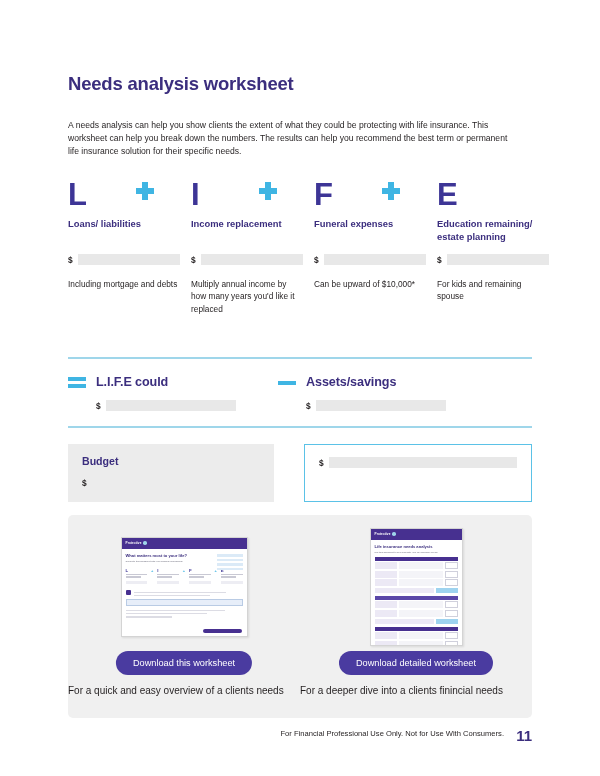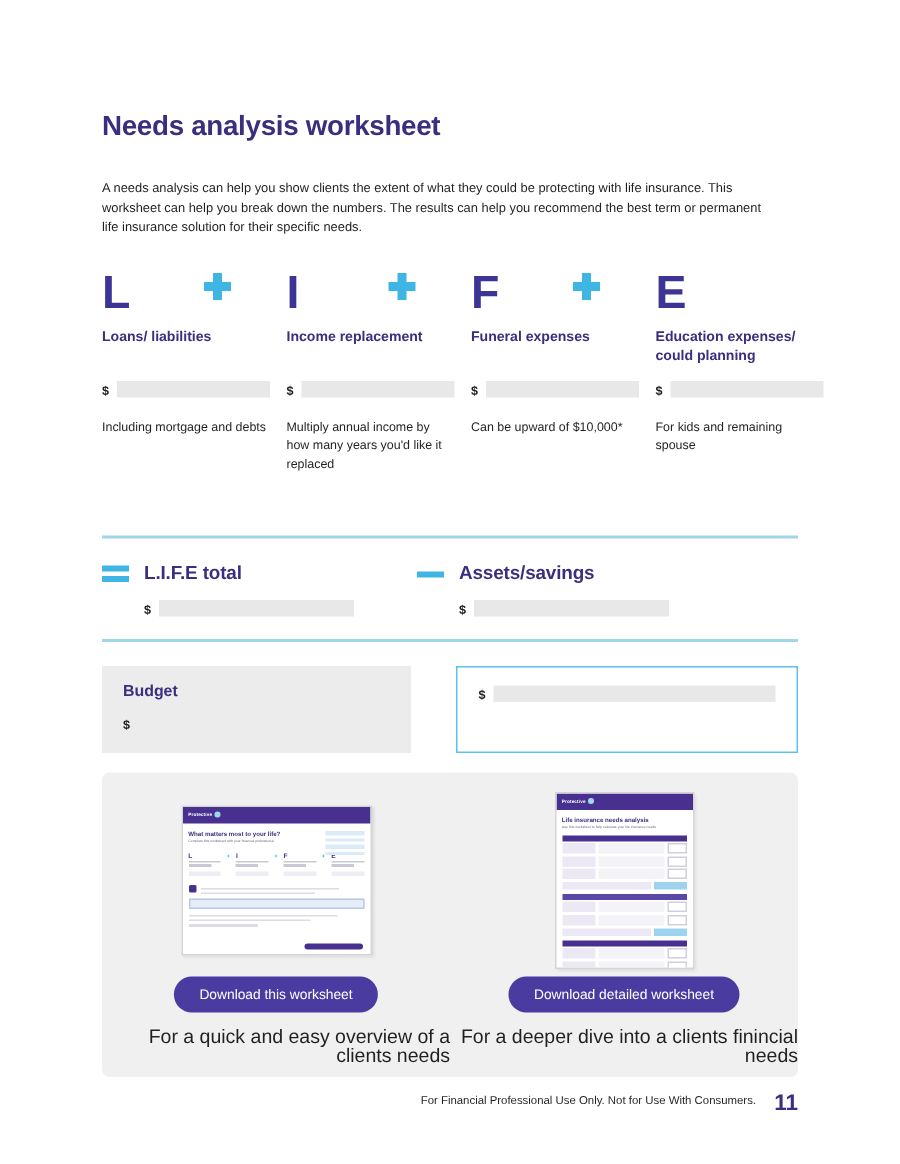--- a/index.html
+++ b/index.html
@@ -271,22 +271,22 @@
     white-space: nowrap;
     border: none;
     cursor: pointer;
     font-family: "Liberation Sans", sans-serif;
   }
   .dl-caption {
     position: absolute;
     top: 170px;
     left: 0;
     right: 0;
-    text-align: right;
-    font-size: 13px;
+    text-align: left;
+    font-size: 10px;
     line-height: 12.6px;
     color: #231f20;
   }
 
   
   .thumb {
     background: #ffffff;
     border: 0.8px solid #d4d4d4;
     box-sizing: border-box;
     position: relative;
@@ -523,40 +523,40 @@
       <div class="life-label">Funeral expenses</div>
       <div class="life-input-line">
         <span class="dollar">$</span>
         <span class="input-bar"></span>
       </div>
       <div class="life-note">Can be upward of $10,000*</div>
     </div>
 
     <div class="life-col c3">
       <div class="life-letter">E</div>
-      <div class="life-label">Education expenses/ could planning</div>
+      <div class="life-label">Education remaining/ estate planning</div>
       <div class="life-input-line">
         <span class="dollar">$</span>
         <span class="input-bar"></span>
       </div>
       <div class="life-note">For kids and remaining spouse</div>
     </div>
   </div>
 
   <div class="rule r1"></div>
 
   <div class="totals">
 
     <div class="total-block t0">
       <div class="total-head">
         <span class="op-icon equals">
           <span class="bar b1"></span>
             <span class="bar b2"></span>
         </span>
-        <span class="total-title">L.I.F.E total</span>
+        <span class="total-title">L.I.F.E could</span>
       </div>
       <div class="total-input-line">
         <span class="dollar">$</span>
         <span class="input-bar"></span>
       </div>
     </div>
 
     <div class="total-block t1">
       <div class="total-head">
         <span class="op-icon minus">

